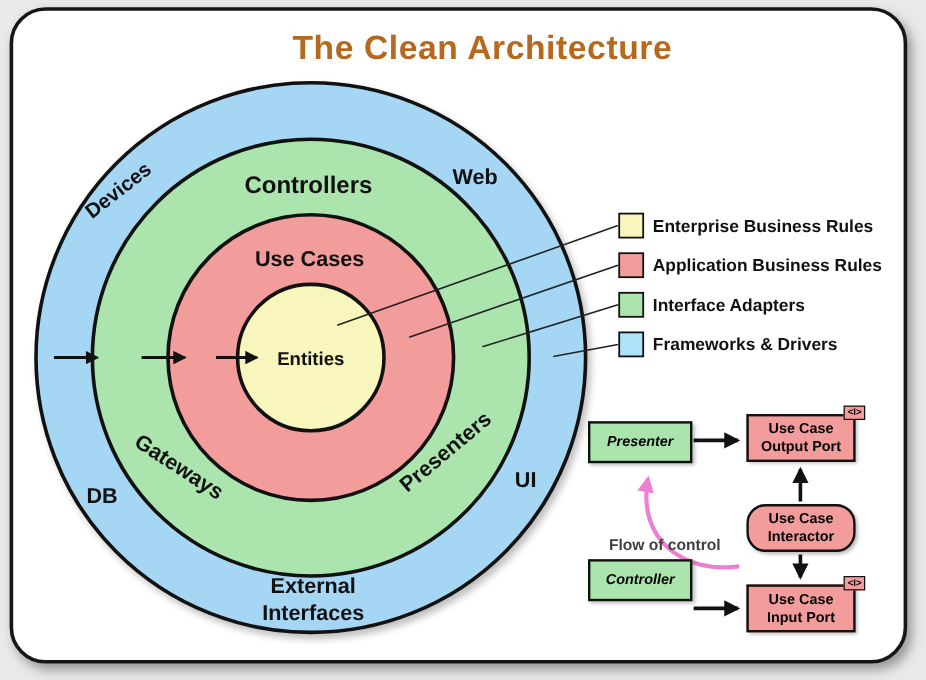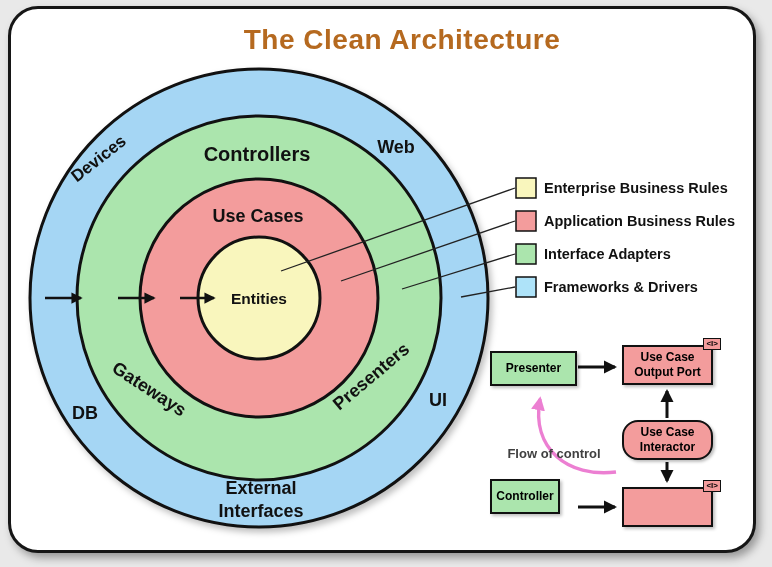--- a/index.html
+++ b/index.html
@@ -31,21 +31,21 @@
   .ring-label { font-weight: bold; fill: #111; }
   .legend-label { font-weight: bold; fill: #111; font-size: 14.5px; }
   .fbox {
     position: absolute;
     border: 2px solid #111;
     display: flex; align-items: center; justify-content: center;
     text-align: center; font-weight: bold; font-size: 12px; line-height: 1.25;
     padding: 2px; box-sizing: border-box;
     box-shadow: 2px 2px 3px rgba(0,0,0,0.25);
   }
-  .fbox.green { background: #abe5ad; }
+  .fbox.green { background: #abe5ad; font-style: italic; }
   .fbox.red   { background: #f39c9c; }
   .iface-tag {
     position: absolute; top: -9px; right: -10px;
     background: #f39c9c; border: 1px solid #111;
     font-size: 8px; font-weight: bold; line-height: 10px;
     padding: 0 2px;
   }
   .flow-label {
     position: absolute; left: 498px; top: 446px; width: 112px;
     text-align: center; color: #404040;
@@ -124,20 +124,21 @@
 <div class="fbox red" style="left:622px; top:345px; width:91px; height:40px;">
   <span>Use Case Output Port</span>
   <span class="iface-tag">&lt;I&gt;</span>
 </div>
 
 <div class="fbox red" style="left:622px; top:420px; width:91px; height:40px;border-radius:16px;">
   <span>Use Case Interactor</span>
 </div>
 
 <div class="fbox red" style="left:622px; top:487px; width:91px; height:40px;">
+  <span>Use Case Input Port</span>
   <span class="iface-tag">&lt;I&gt;</span>
 </div>
 
-<div class="fbox green" style="left:490px; top:479px; width:70px; height:35px;">
+<div class="fbox green" style="left:490px; top:466px; width:87px; height:35px;">
   <span>Controller</span>
 </div>
 
 <div class="flow-label">Flow of control</div>
 
 </body></html>

